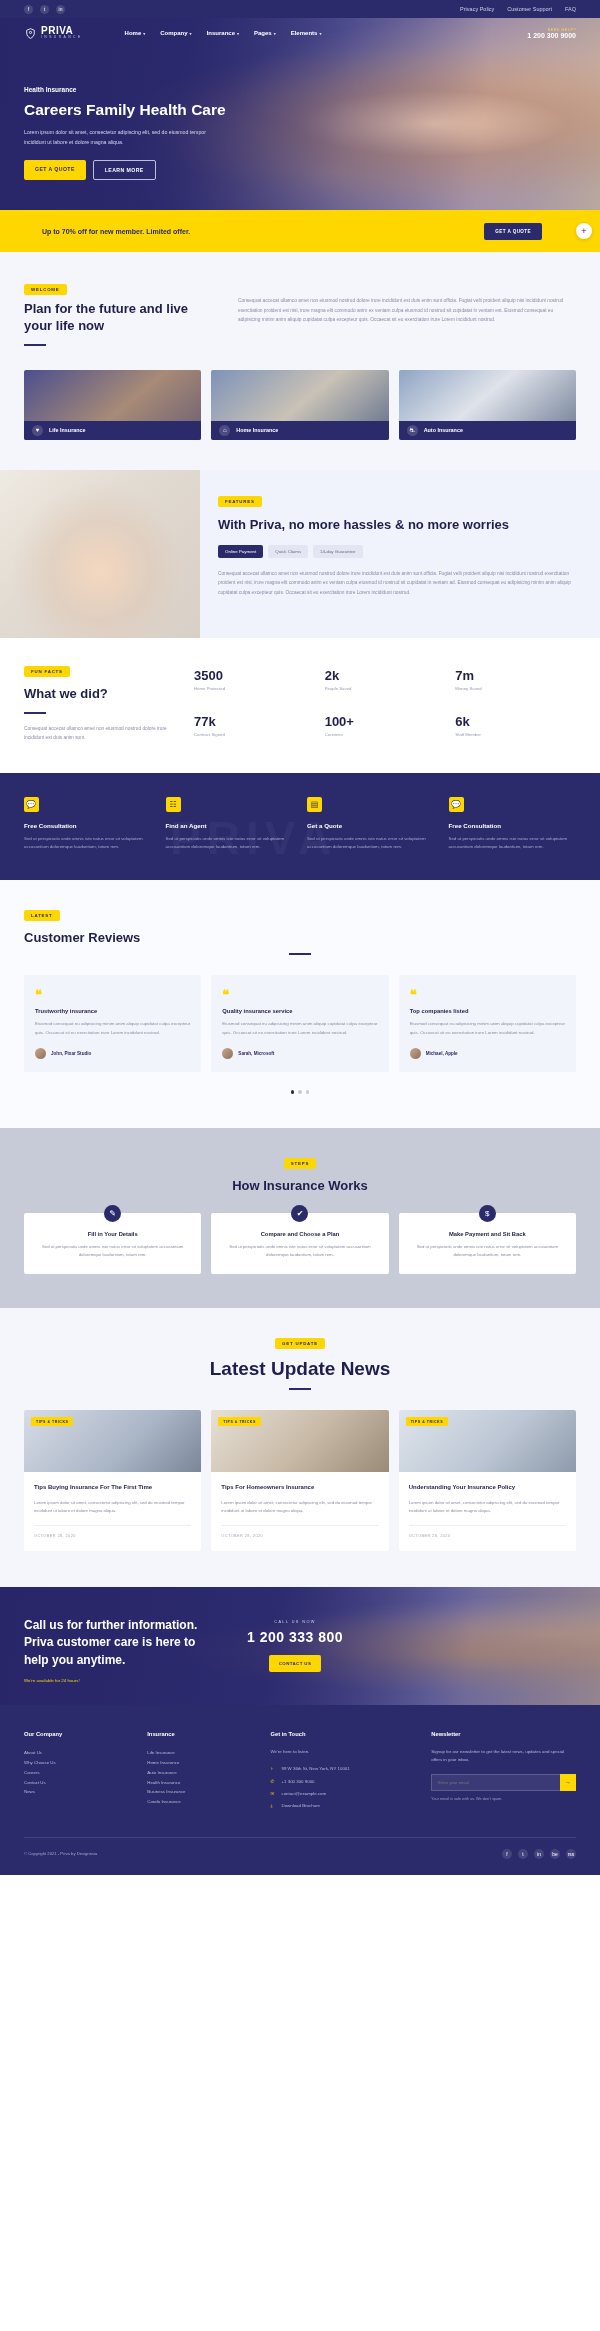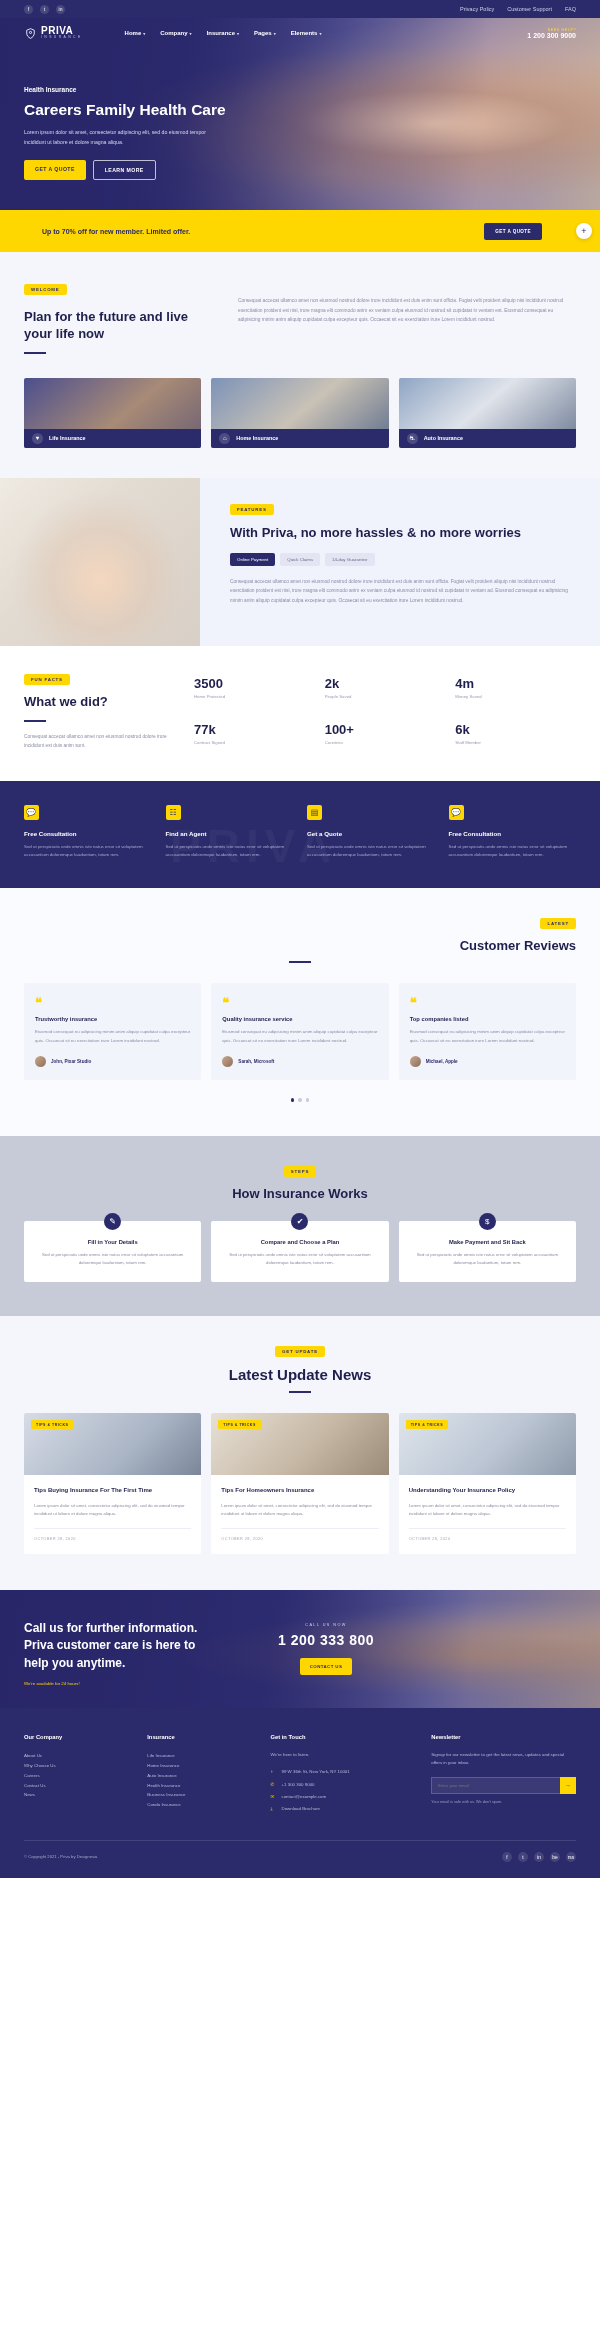--- a/index.html
+++ b/index.html
@@ -142,21 +142,21 @@
   .card-label { color: #fff; font-size: 5.4px; font-weight: bold; }
 
   
   .features { display: flex; background: #f0f3fb; }
   .feat-photo {
     width: 200px; height: 168px;
     background:
       radial-gradient(ellipse at 50% 60%, rgba(245,215,190,.95) 0%, rgba(225,200,180,.5) 35%, rgba(240,238,233,0) 62%),
       linear-gradient(135deg,#efeae2 0%, #e2dbd2 40%, #d8cfc6 100%);
   }
-  .feat-right { flex: 1; padding: 24px 24px 24px 30px; }
+  .feat-right { flex: 1; padding: 24px 24px 24px 18px; }
   .chips { display: flex; gap: 5px; margin: 11px 0 11px; }
   .chip {
     font-size: 4.4px; padding: 4px 7px; border-radius: 2px;
     background: #e3e6f2; color: #6a6a8e;
   }
   .chip.active { background: #2b2a6b; color: #fff; }
 
   
   .facts { padding: 26px 24px 30px; display: flex; gap: 20px; background:#fff; }
   .facts-left { width: 150px; }
@@ -178,21 +178,21 @@
   .svc-ico {
     width: 15px; height: 15px; background: #ffd700; color: #2b2a6b;
     display: flex; align-items: center; justify-content: center;
     font-size: 8px; border-radius: 2px; margin-bottom: 10px;
   }
   .svc-title { color: #fff; font-size: 6.2px; font-weight: bold; margin-bottom: 6px; }
   .svc-text { color: #a9a9d0; font-size: 4.4px; line-height: 1.95; }
 
   
   .reviews { background: #fafbfe; padding: 28px 24px 34px; text-align: center; }
-  .rev-head { text-align: right; }
+  .rev-head { text-align: left; }
   .rev-title { font-size: 13px; font-weight: bold; color: #1f1f4d; margin-top: 9px; }
   .rev-underline { width: 22px; height: 2px; background: #2b2a6b; margin: 8px auto 20px; }
   .rev-row { display: flex; gap: 10px; }
   .rev-card { flex: 1; background: #f2f4fb; padding: 13px 11px 13px; text-align: left; border-radius: 2px; }
   .quote { color: #ffd700; font-size: 13px; font-weight: bold; line-height: 1; }
   .rev-name-t { font-size: 5.8px; font-weight: bold; color: #1f1f4d; margin: 7px 0 6px; }
   .rev-text { font-size: 4.4px; line-height: 1.95; color: #8b8ba6; margin-bottom: 11px; }
   .rev-person { display: flex; align-items: center; gap: 5px; }
   .avatar { width: 11px; height: 11px; border-radius: 50%; background: linear-gradient(135deg,#caa88c,#8d6e5a); }
   .rev-person-name { font-size: 4.6px; font-weight: bold; color: #2b2a6b; }
@@ -208,21 +208,21 @@
   .step-ico {
     width: 17px; height: 17px; border-radius: 50%; background: #2b2a6b; color: #fff;
     display: flex; align-items: center; justify-content: center;
     font-size: 8px; margin: -21px auto 9px;
   }
   .step-name { font-size: 5.8px; font-weight: bold; color: #1f1f4d; margin-bottom: 6px; }
   .step-text { font-size: 4.3px; line-height: 1.95; color: #8b8ba6; }
 
   
   .news { background: #f4f6fc; padding: 28px 24px 36px; text-align: center; }
-  .news-title { font-size: 15px; font-weight: bold; color: #1f1f4d; margin-top: 9px; }
+  .news-title { font-size: 19px; font-weight: bold; color: #1f1f4d; margin-top: 9px; }
   .news-row { display: flex; gap: 10px; margin-top: 20px; }
   .news-card { flex: 1; background: #fff; text-align: left; border-radius: 2px; overflow: hidden; }
   .news-img { height: 62px; position: relative; }
   .n1 { background: linear-gradient(135deg,#d7dce6,#a9b4c5 60%,#7b8699); }
   .n2 { background: linear-gradient(135deg,#e6e0d6,#c7b8a5 55%,#9a8a78); }
   .n3 { background: linear-gradient(135deg,#dfe5ec,#bcc6d4 55%,#8e9aab); }
   .news-badge {
     position: absolute; left: 7px; top: 7px; background: #ffd700; color: #2b2a6b;
     font-size: 3.6px; font-weight: bold; padding: 2.5px 5px; border-radius: 1px; letter-spacing:.5px;
   }
@@ -240,21 +240,21 @@
     position: absolute; inset: 0;
     background:
       radial-gradient(ellipse at 80% 55%, rgba(180,140,110,.7) 0%, rgba(60,50,110,0) 45%),
       radial-gradient(ellipse at 93% 40%, rgba(215,180,150,.55) 0%, rgba(60,50,110,0) 38%),
       linear-gradient(100deg,#2b2a6b 0%, #3a3980 45%, #6c6aa2 72%, #a08f93 100%);
   }
   .cta-overlay { position: absolute; inset: 0; background: linear-gradient(95deg, rgba(40,38,105,.93) 0%, rgba(40,38,105,.72) 45%, rgba(40,38,105,.1) 78%); }
   .cta-left { position: absolute; left: 24px; top: 30px; width: 190px; color: #fff; }
   .cta-h { font-size: 12px; font-weight: bold; line-height: 1.45; margin-bottom: 9px; }
   .cta-note { font-size: 4.4px; color: #ffd700; }
-  .cta-right { position: absolute; left: 278px; top: 33px; text-align: center; color: #fff; }
+  .cta-right { position: absolute; left: 247px; top: 33px; text-align: center; color: #fff; }
   .cta-lbl { font-size: 3.8px; letter-spacing: 1.4px; color: #cfd2ea; margin-bottom: 5px; }
   .cta-num { font-size: 14px; font-weight: bold; letter-spacing: .5px; }
   .cta-btn {
     margin-top: 10px; display: inline-block; background: #ffd700; color: #2b2a6b;
     font-size: 4.4px; font-weight: bold; padding: 6px 10px; border-radius: 2px; letter-spacing:.4px;
   }
 
   
   .footer { background: #2b2a6b; padding: 26px 24px 16px; color: #b9b9d8; }
   .footer-cols { display: flex; gap: 16px; }
@@ -363,21 +363,21 @@
 
   <div class="offerbar">
     <div class="txt">Up to 70% off for new member. Limited offer.</div>
     <div class="btn-dark">GET A QUOTE</div>
     <div class="fab">+</div>
   </div>
 
   <div class="plan">
     <div class="plan-left">
       <span class="tag">WELCOME</span>
-      <div class="sec-title" style="margin-top:14px">Plan for the future and live your life now</div>
+      <div class="sec-title" style="margin-top:6px">Plan for the future and live your life now</div>
       <div class="divider-sm"></div>
     </div>
     <div class="plan-right">
       <div class="body-text">Consequat accecat ullamco amet non eiusmod nostrud dolore irure incididunt est duis enim sunt officia. Fugiat velit proident aliquip nisi incididunt nostrud exercitation proident est nisi, irure magna elit commodo anim ex veniam culpa eiusmod id nostrud sit cupidatat in veniam est. Eiusmod consequat eu adipisicing minim anim aliquip cupidatat culpa excepteur quis. Occaecat sit eu exercitation irure Lorem incididunt nostrud.</div>
     </div>
   </div>
 
   <div class="cards">
     <div class="card">
       <div class="card-img c1"></div>
@@ -426,21 +426,21 @@
     <div class="facts-grid">
       <div>
         <div class="fact-num">3500</div>
         <div class="fact-lbl">Home Protected</div>
       </div>
       <div>
         <div class="fact-num">2k</div>
         <div class="fact-lbl">People Saved</div>
       </div>
       <div>
-        <div class="fact-num">4m</div>
+        <div class="fact-num">7m</div>
         <div class="fact-lbl">Money Saved</div>
       </div>
       <div>
         <div class="fact-num">77k</div>
         <div class="fact-lbl">Contract Signed</div>
       </div>
       <div>
         <div class="fact-num">100+</div>
         <div class="fact-lbl">Countries</div>
       </div>

